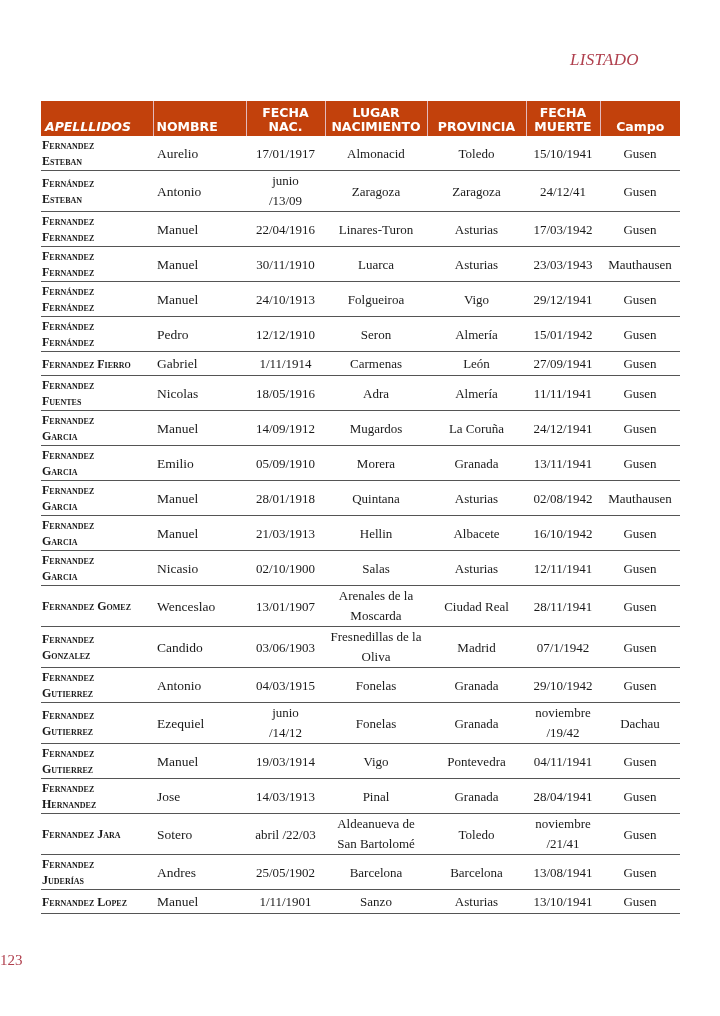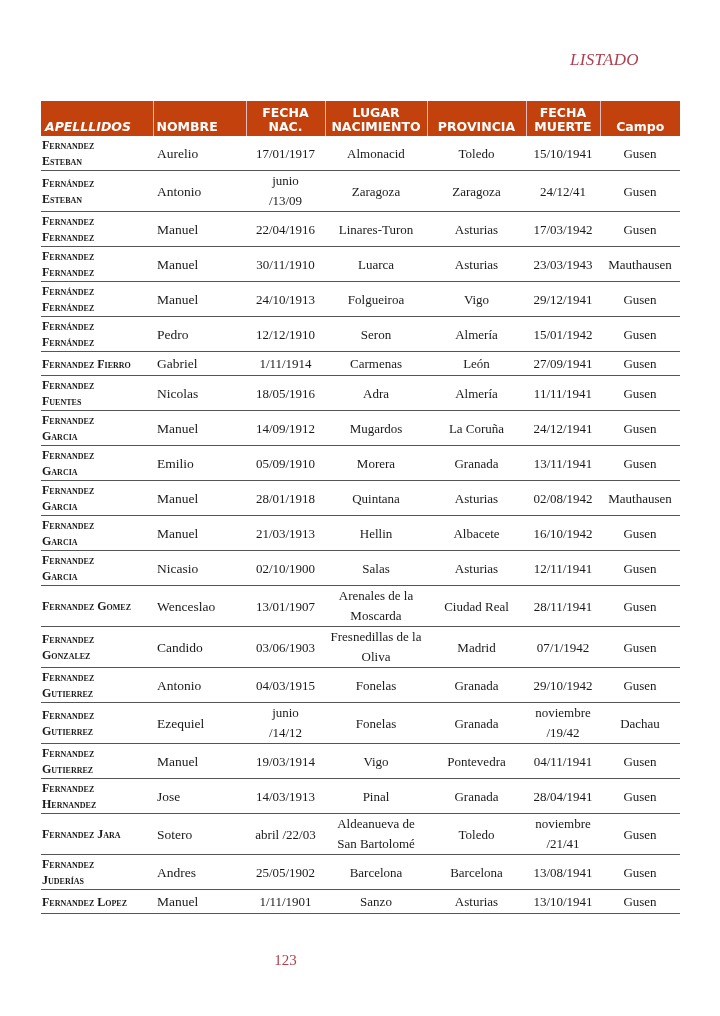--- a/index.html
+++ b/index.html
@@ -10,21 +10,21 @@
   thead th:first-child { border-left: none; text-align: left; padding-left: 4px; font-style: italic; }
   thead th.nombre { text-align: left; }
   thead th.campo { font-size: 12.5px; text-align: center; }
   tbody td { font-size: 13px; line-height: 19px; text-align: center; vertical-align: middle; border-bottom: 1.5px solid #555; padding: 0 2px; }
   tbody td.apellidos { text-align: left; font-weight: bold; font-variant: small-caps; font-size: 12px; line-height: 16px; padding: 1px 1px 1px 1px; margin-left: 17px; }
   tbody td.nombre { text-align: left; font-weight: normal; font-size: 13.5px; padding-left: 4px; }
   tbody td.two-line { line-height: 20px; }
   tbody tr { height: 34px; }
   tbody tr.short { height: 24px; }
   tbody tr.tall { height: 38px; }
-  .page-number { position: absolute; top: 952px; left: 0; width: 571px; text-align: center; color: #b0404e; font-size: 15px; }
+  .page-number { position: absolute; top: 952px; left: 0; width: 571px; text-align: left; color: #b0404e; font-size: 15px; }
 </style>
 </head>
 <body>
 
 <div class="running-head">LISTADO</div>
 
 <table class="listado">
   <colgroup>
     <col style="width:112px">
       <col style="width:93px">

